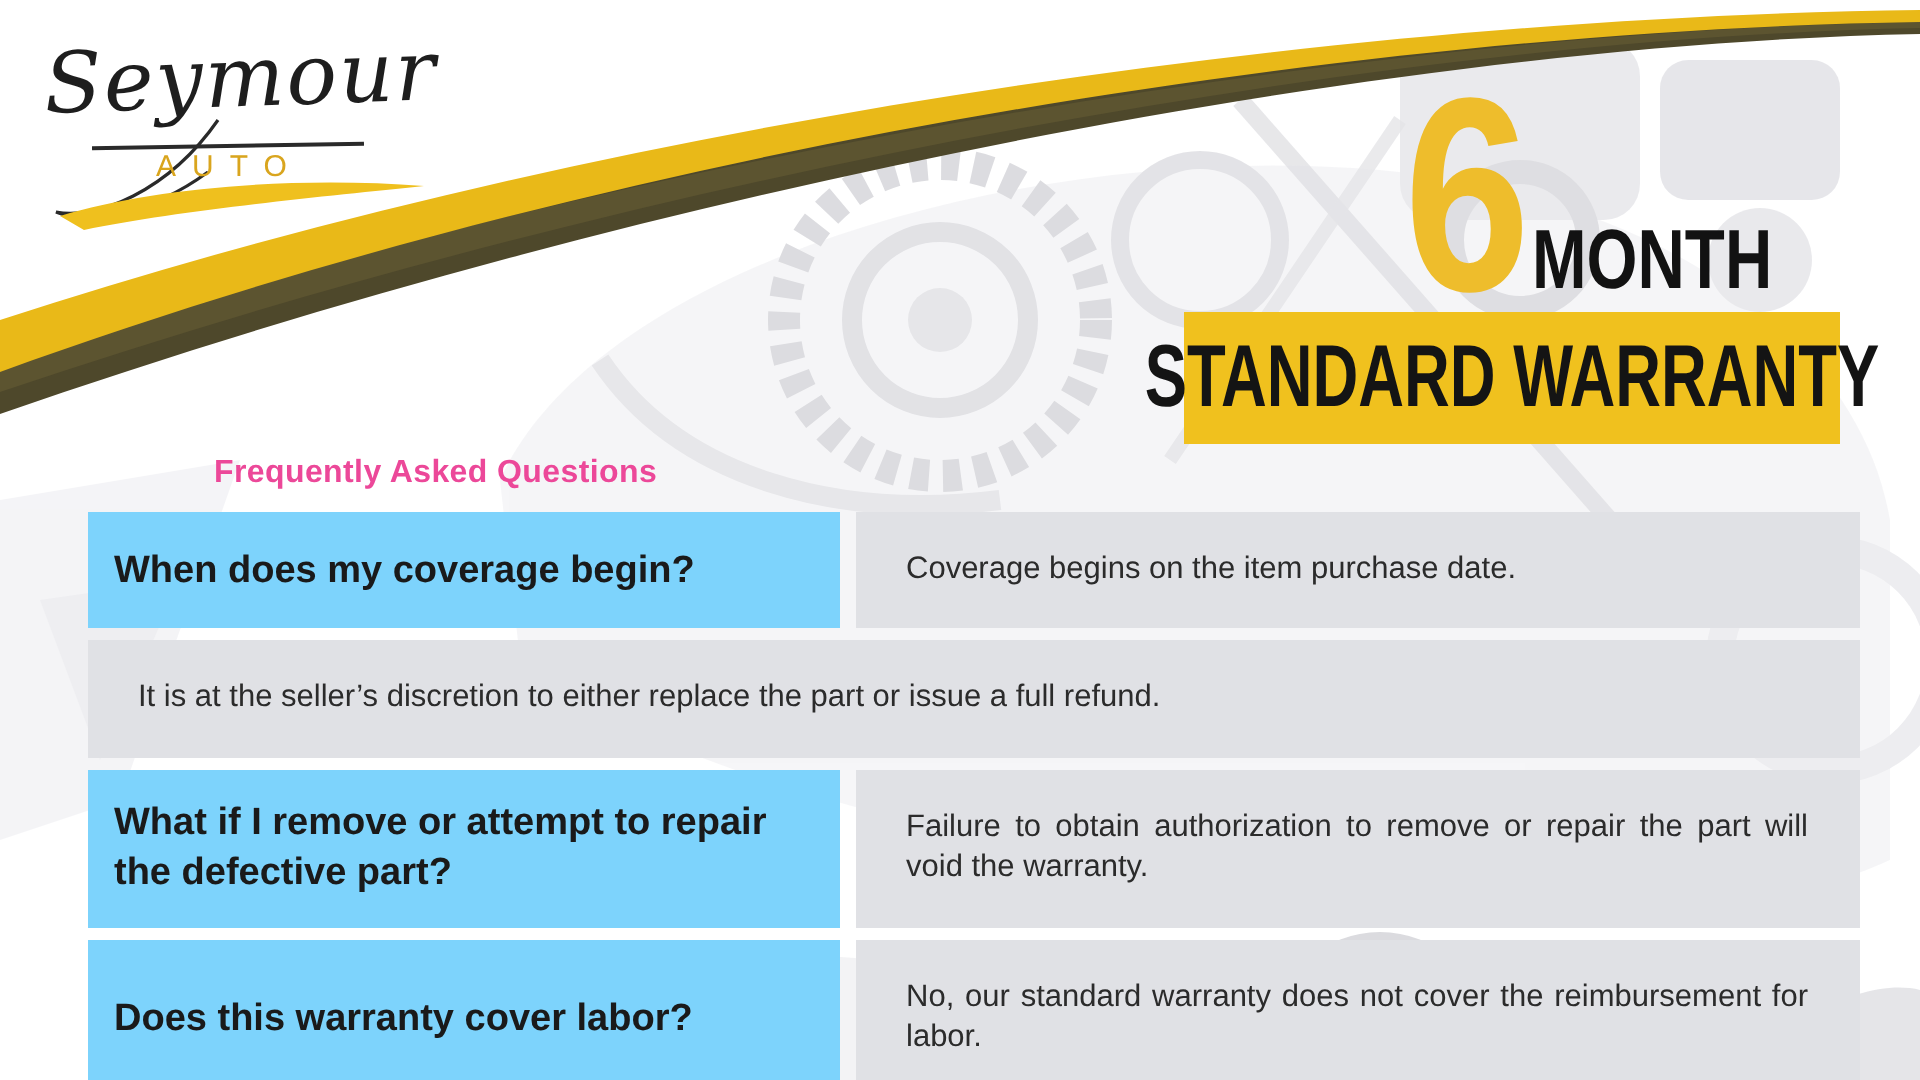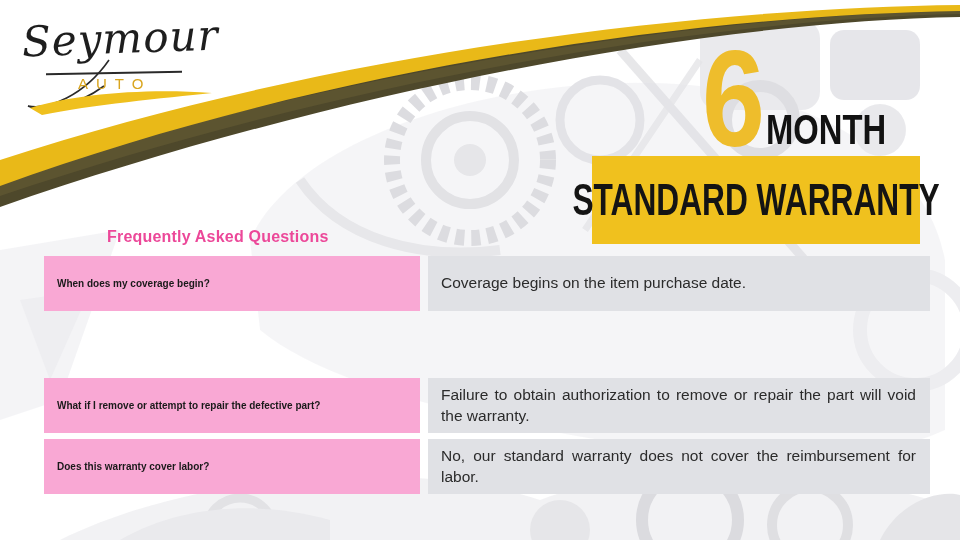--- a/index.html
+++ b/index.html
@@ -30,48 +30,48 @@
     font-weight:bold;font-size:138px;line-height:0.76;color:#eebd2c;
     transform:scaleX(0.82);transform-origin:right bottom;letter-spacing:-4px;
   }
   .hero-unit{
     font-weight:bold;font-size:42px;line-height:0.85;color:#121212;
     transform:scaleX(0.78);transform-origin:left bottom;
     margin:0 0 3px 4px;letter-spacing:0px;
   }
   
   .banner{
-    position:absolute;left:592px;top:156px;width:328px;height:88px;
+    position:absolute;left:592px;top:156px;width:328px;height:66px;
     background:#f0c11e;display:flex;align-items:center;justify-content:center;z-index:4;
   }
   .banner-text{
     font-weight:bold;font-size:44px;color:#141414;white-space:nowrap;
     transform:scaleX(0.72);letter-spacing:0px;
   }
   
   .faq-heading{
     position:absolute;left:107px;top:228px;z-index:4;
     font-weight:bold;font-size:16px;color:#ec4899;letter-spacing:0.2px;
   }
   .faq-table{
     position:absolute;left:44px;top:256px;width:886px;z-index:4;
     display:flex;flex-direction:column;gap:6px;
   }
   .faq-row{display:flex;gap:8px;min-height:55px;}
   .faq-q{
-    width:376px;flex:none;background:#f9a8d4;color:#1a1a1a;
+    width:376px;flex:none;background:#7dd3fc;color:#1a1a1a;
     display:flex;align-items:center;padding:7px 16px 7px 13px;
-    font-weight:bold;font-size:10px;line-height:1.32;
+    font-weight:bold;font-size:19px;line-height:1.32;
   }
   .faq-a{
     flex:1;background:#e0e1e5;color:#2b2b2b;
     display:flex;align-items:center;padding:7px 14px 7px 13px;
     font-size:15.5px;line-height:1.32;
   }
-  .faq-a p{margin:0;text-align:justify;width:100%;}
+  .faq-a p{margin:12px;text-align:justify;width:100%;}
 </style>
 </head>
 <body>
 
 <div class="stage">
 
   <svg class="bg-art" viewBox="0 0 960 540" xmlns="http://www.w3.org/2000/svg" aria-hidden="true">
 
     <g opacity="0.6">
       <path d="M250,240 C300,130 520,70 690,85 C830,98 930,170 945,260 L945,430 C860,470 700,460 600,440 C450,415 320,380 260,330 Z" fill="#f0f0f3"></path>
@@ -131,20 +131,23 @@
   <div class="faq-heading">Frequently Asked Questions</div>
 
   <div class="faq-table">
     <div class="faq-row">
       <div class="faq-q">When does my coverage begin?</div>
       <div class="faq-a">
         <p>Coverage begins on the item purchase date.</p>
       </div>
     </div>
     <div class="faq-row">
+      <div class="faq-a">
+        <p>It is at the seller’s discretion to either replace the part or issue a full refund.</p>
+      </div>
     </div>
     <div class="faq-row">
       <div class="faq-q">What if I remove or attempt to repair the defective part?</div>
       <div class="faq-a">
         <p>Failure to obtain authorization to remove or repair the part will void the warranty.</p>
       </div>
     </div>
     <div class="faq-row">
       <div class="faq-q">Does this warranty cover labor?</div>
       <div class="faq-a">

